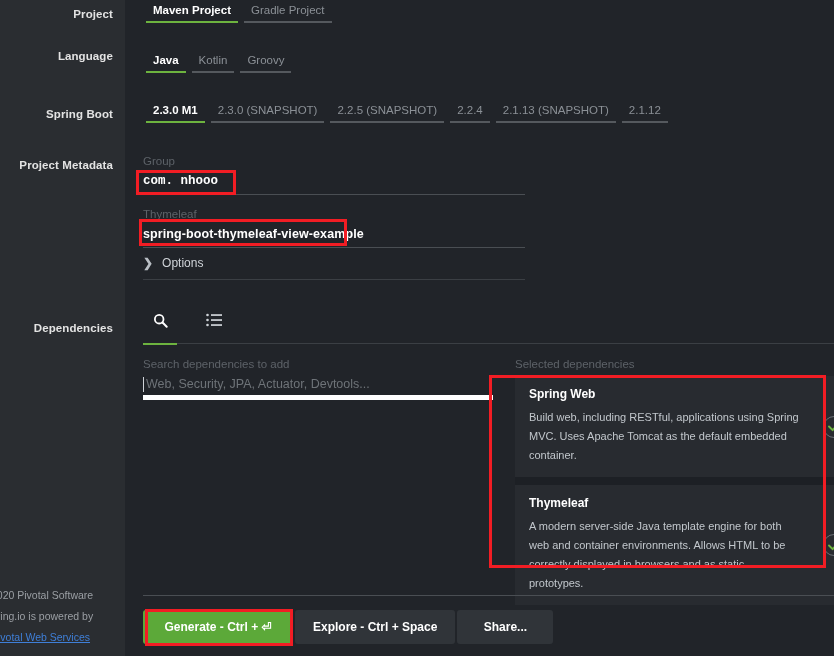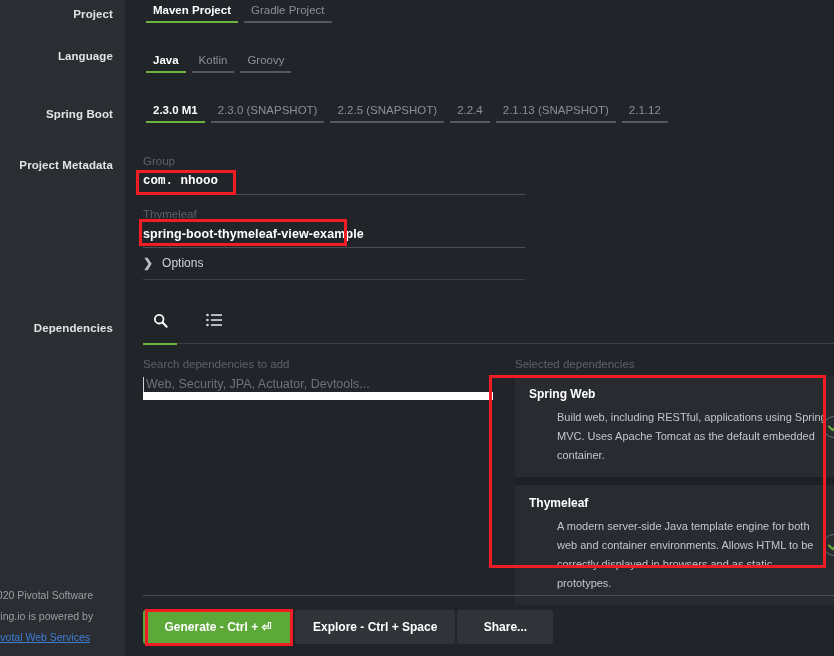--- a/index.html
+++ b/index.html
@@ -172,21 +172,21 @@
   .col-selected { width: 344px; margin-left: 22px; }
   .col-head {
     font-size: 11.5px;
     color: #5d6268;
     margin-bottom: 6px;
     white-space: nowrap;
   }
   .search-wrap {
     position: relative;
     height: 24px;
-    border-bottom: 8px solid #ffffff;
+    border-bottom: 5px solid #ffffff;
   }
   .search-caret {
     position: absolute;
     left: 0; top: 1px;
     width: 1px; height: 15px;
     background: #cfd3d8;
   }
   .search-placeholder {
     font-size: 12.5px;
     color: #6e7378;
@@ -210,21 +210,20 @@
     font-size: 12px;
     font-weight: bold;
     color: #ffffff;
     margin-bottom: 7px;
   }
   .sel-desc {
     font-size: 11px;
     color: #c2c7cc;
     line-height: 19px;
     width: 272px;
-    margin-left: 28px;
   }
   .check {
     position: absolute;
     right: 14px; top: 50%;
     transform: translateY(-50%);
     width: 22px; height: 22px;
     border: 1px solid #6a6f75;
     border-radius: 50%;
     display: flex; align-items: center; justify-content: center;
     cursor: pointer;

